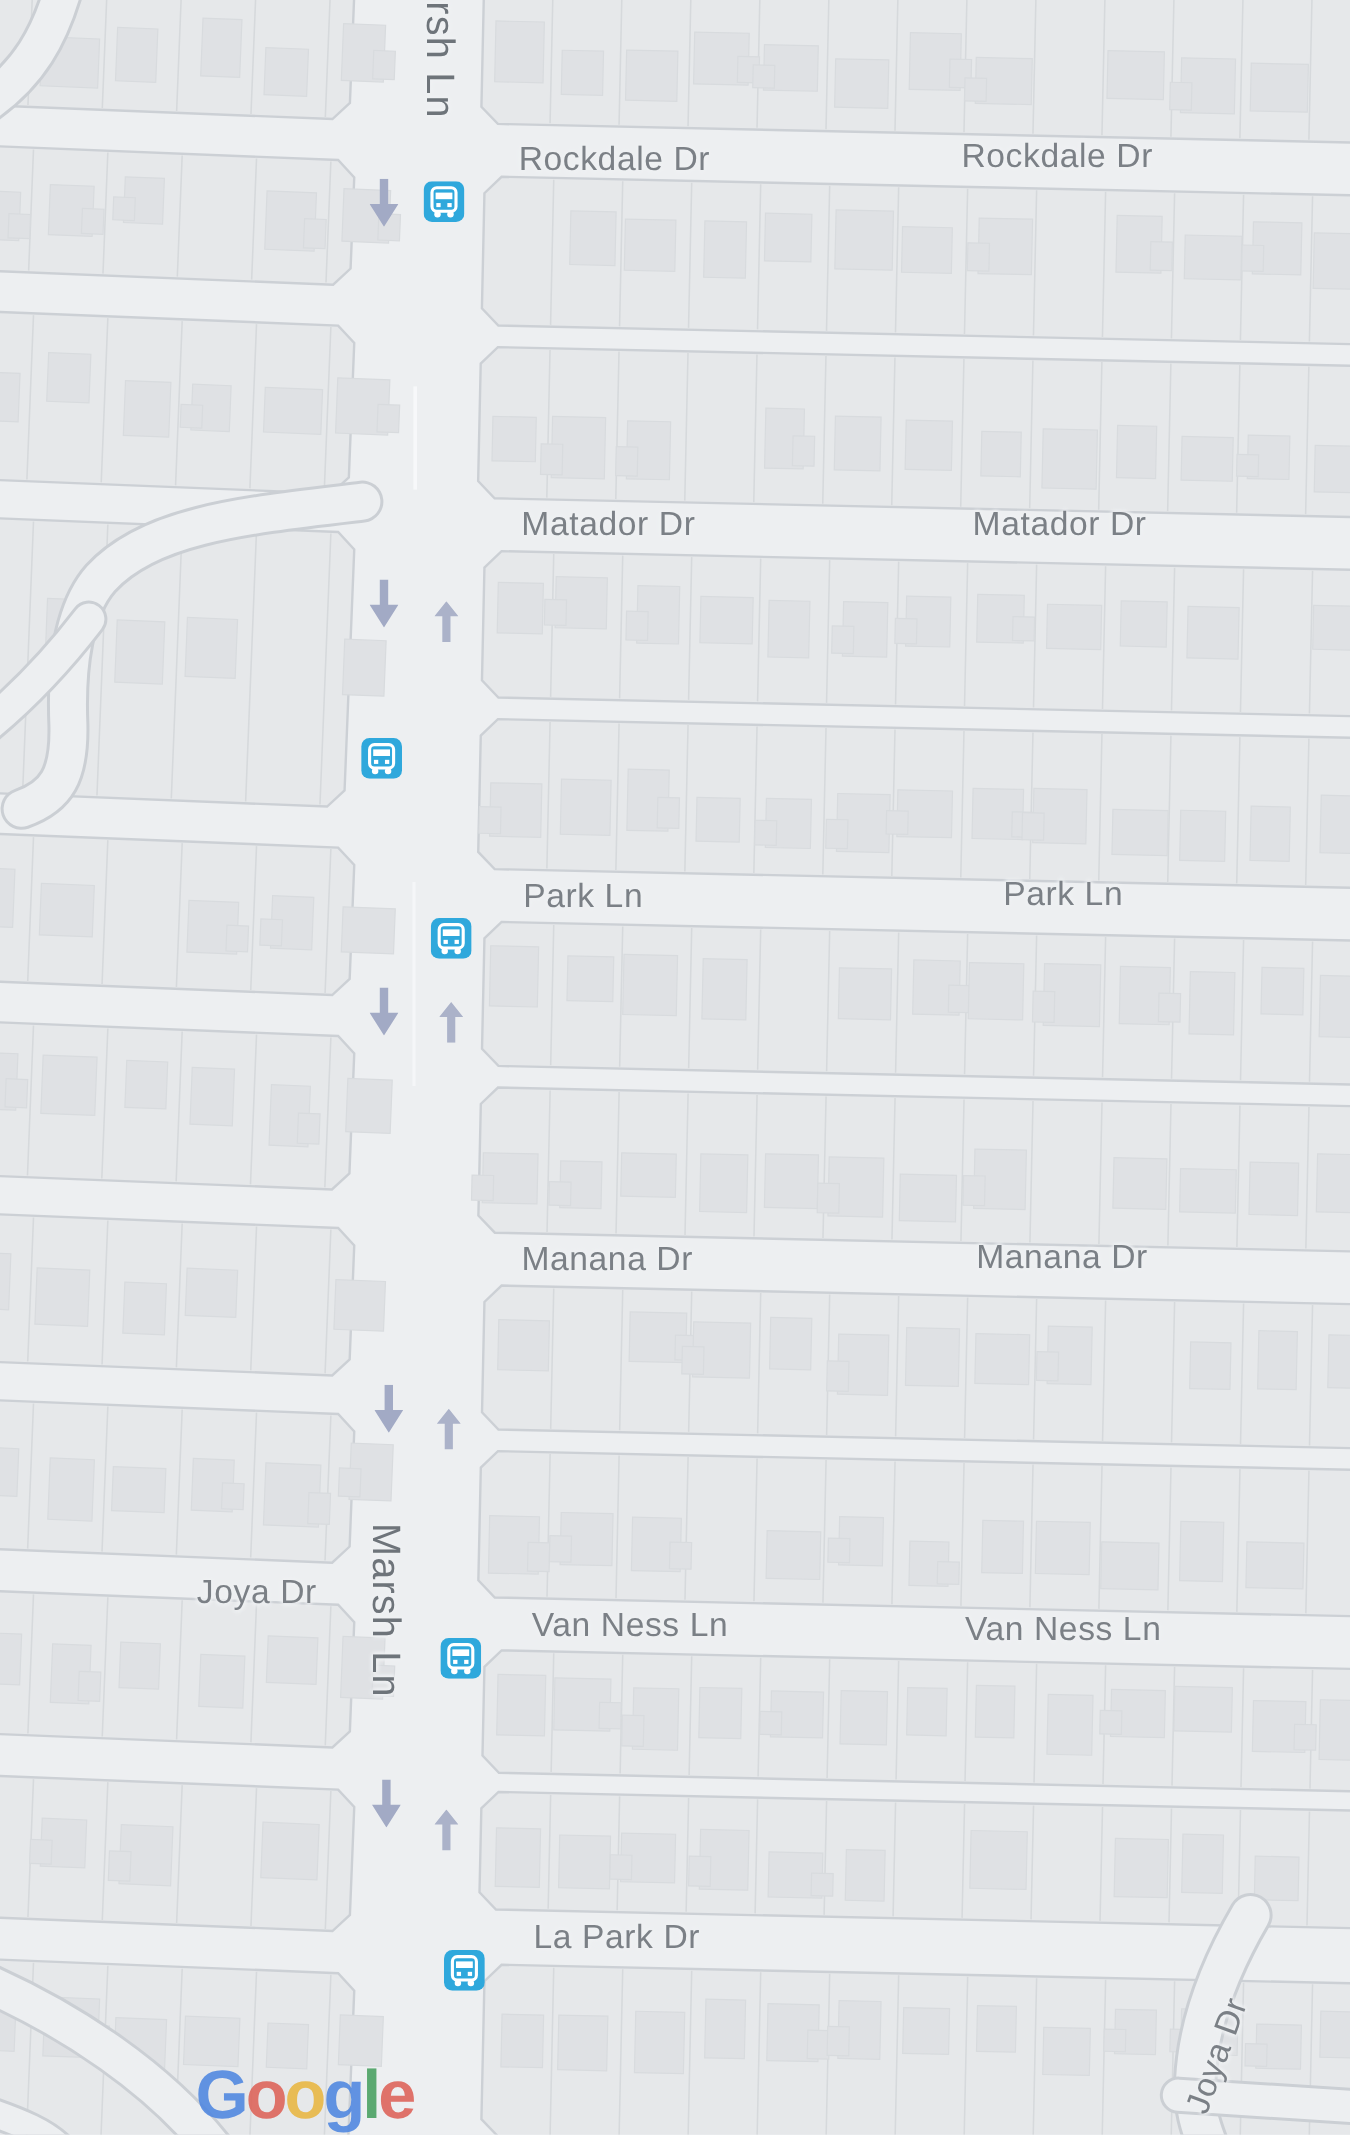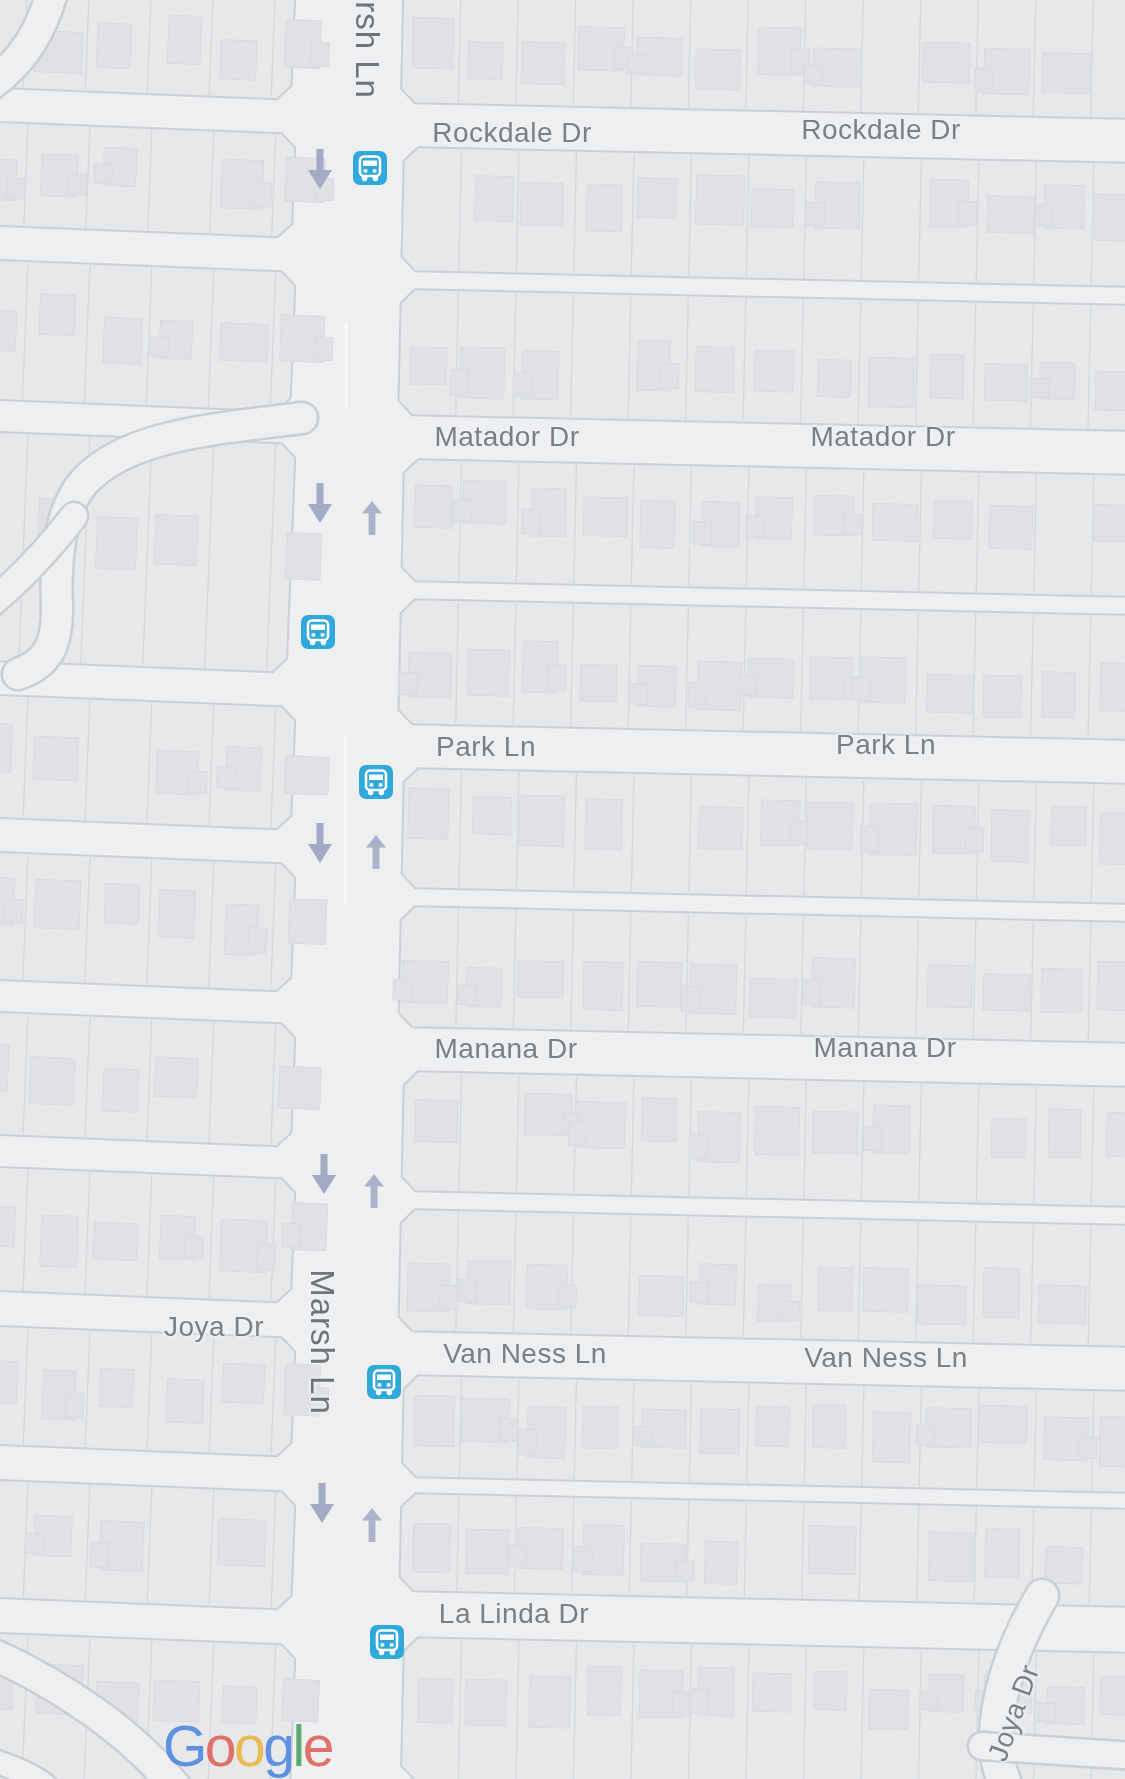--- a/index.html
+++ b/index.html
@@ -6,21 +6,21 @@
   #stage{position:relative;width:1125px;height:1779px;overflow:hidden;
          font-family:"Liberation Sans",sans-serif;background:#edeff1;}
   #tiles{position:absolute;left:0;top:0;}
   .lbl{position:absolute;white-space:nowrap;color:#7b8086;font-size:28px;
        letter-spacing:.5px;transform:translate(-50%,-50%);
        text-shadow:-2px 0 3px #eff1f3,2px 0 3px #eff1f3,0 -2px 3px #eff1f3,0 2px 3px #eff1f3;}
   .lbl.vert{transform:translate(-50%,-50%) rotate(90deg);font-size:33px;color:#6e747a;letter-spacing:1px;}
   .lbl.joya{transform:translate(-50%,-50%) rotate(-70deg);}
   .bus{position:absolute;width:34px;height:34px;}
   .arr{position:absolute;}
-  #glogo{position:absolute;left:163px;top:1713px;font-size:57px;font-weight:normal;
+  #glogo{position:absolute;left:163px;top:1713px;font-size:57px;font-weight:bold;
          letter-spacing:-2.5px;opacity:.88;}
 </style>
 </head>
 <body>
 
 <div id="stage">
 
   <svg id="tiles" width="1125" height="1779" viewBox="0 0 1125 1779">
       <rect x="0" y="0" width="1125" height="1779" fill="#edeff1"></rect>
       <g transform="rotate(1.25 404 -40)">
@@ -599,21 +599,21 @@
   <div class="lbl" style="left:507px;top:437px">Matador Dr</div>
   <div class="lbl" style="left:883px;top:437px">Matador Dr</div>
   <div class="lbl" style="left:486px;top:747px">Park Ln</div>
   <div class="lbl" style="left:886px;top:745px">Park Ln</div>
   <div class="lbl" style="left:506px;top:1049px">Manana Dr</div>
   <div class="lbl" style="left:885px;top:1048px">Manana Dr</div>
   <div class="lbl" style="left:214px;top:1327px">Joya Dr</div>
   <div class="lbl vert" style="left:322px;top:1342px">Marsh Ln</div>
   <div class="lbl" style="left:525px;top:1354px">Van Ness Ln</div>
   <div class="lbl" style="left:886px;top:1358px">Van Ness Ln</div>
-  <div class="lbl" style="left:514px;top:1614px">La Linda Dr</div>
+  <div class="lbl" style="left:514px;top:1614px">La Park Dr</div>
   <div class="lbl joya" style="left:1014px;top:1713px">Joya Dr</div>
 
   <div class="bus" style="left:353px;top:151px"><svg width="34" height="34" viewBox="0 0 34 34">
         <use href="#bus"></use>
       </svg></div>
   <div class="bus" style="left:301px;top:615px"><svg width="34" height="34" viewBox="0 0 34 34">
         <use href="#bus"></use>
       </svg></div>
   <div class="bus" style="left:359px;top:765px"><svg width="34" height="34" viewBox="0 0 34 34">
         <use href="#bus"></use>

